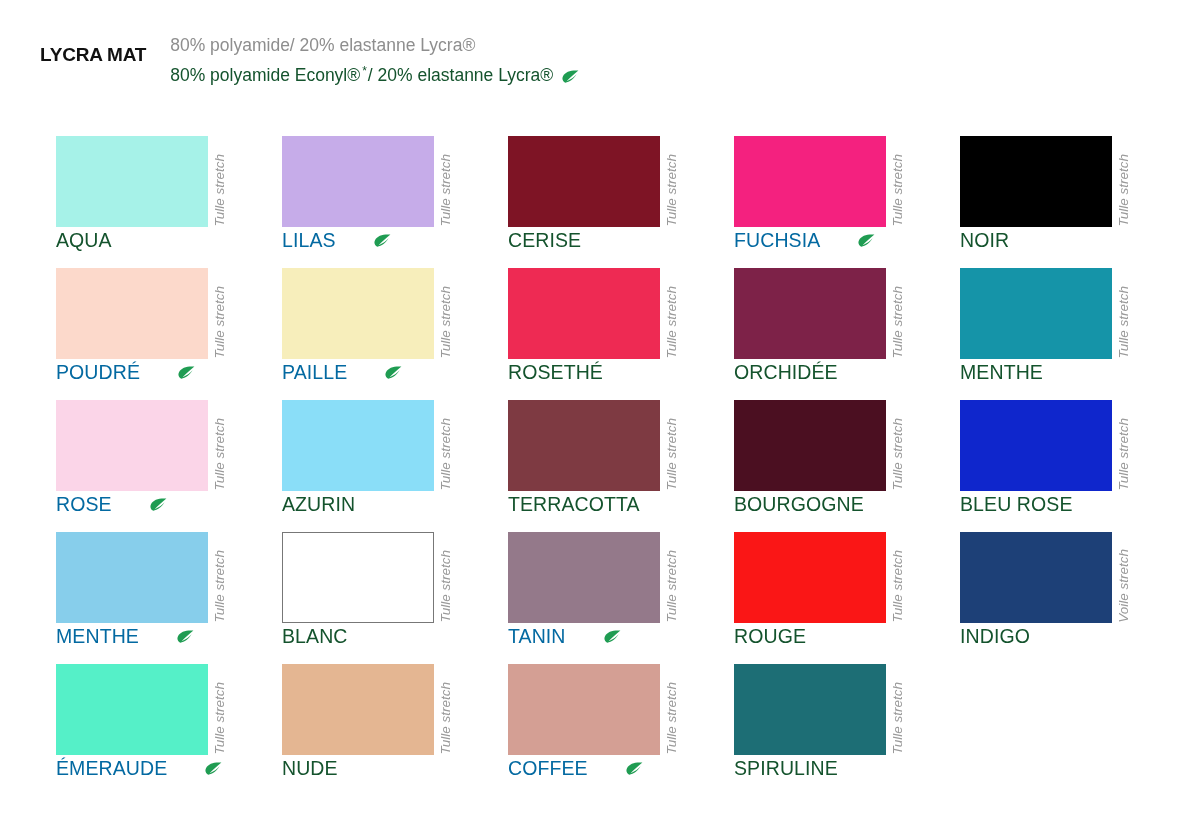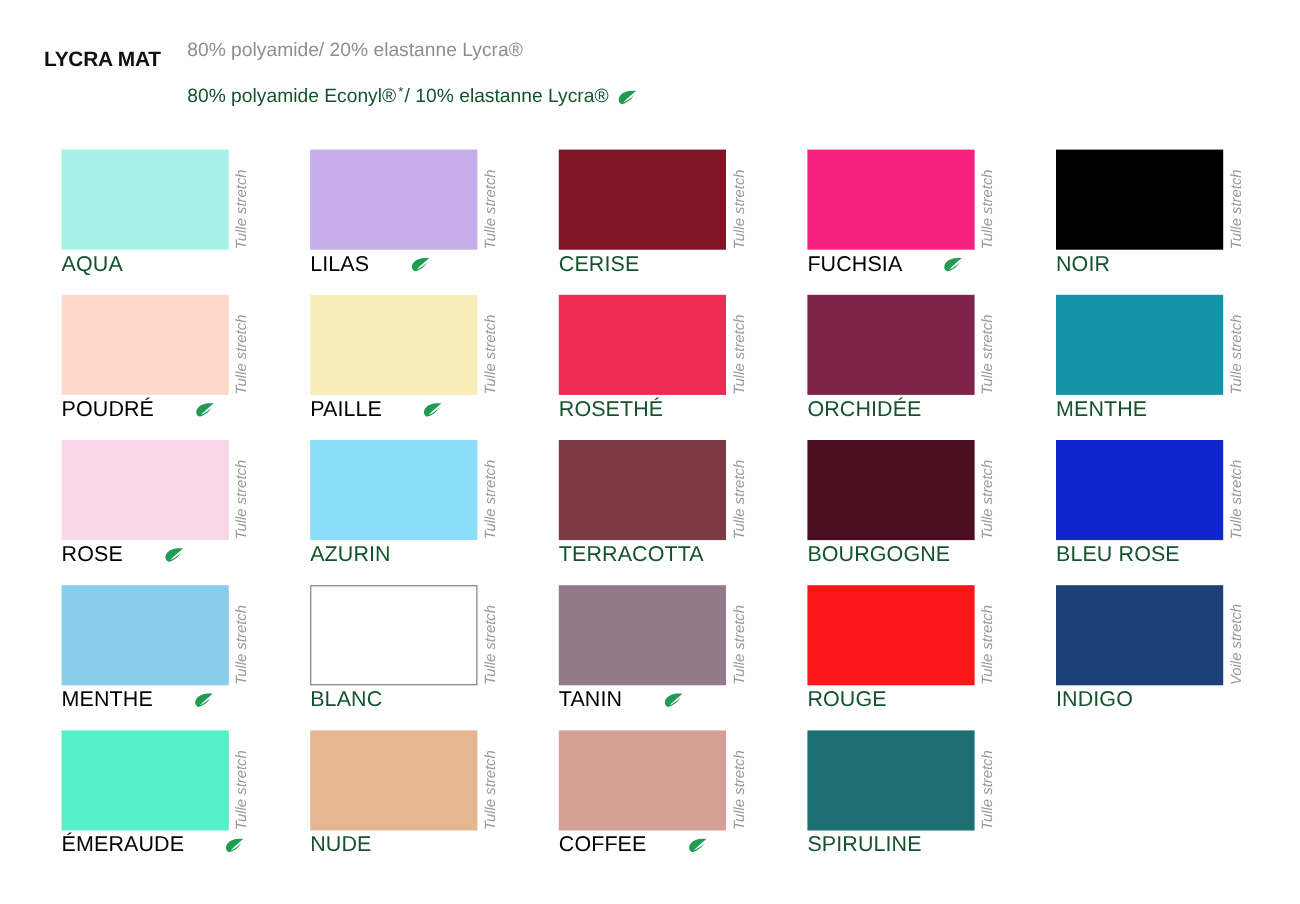--- a/index.html
+++ b/index.html
@@ -25,21 +25,21 @@
     font-weight: bold;
     color: #111111;
     letter-spacing: -0.2px;
     white-space: nowrap;
     padding-top: 10px;
   }
   .header-lines {
     margin-left: 24px;
     display: flex;
     flex-direction: column;
-    gap: 18px;
+    gap: 6px;
   }
   .header-line-1 {
     font-size: 17.5px;
     color: #8e8e8e;
     white-space: nowrap;
     line-height: 1.35;
   }
   .header-line-2 {
     font-size: 17.5px;
     color: #14532d;
@@ -122,34 +122,34 @@
     position: absolute;
     left: 0;
     top: 93px;
     display: flex;
     align-items: center;
     font-size: 19.5px;
     color: #14532d;
     white-space: nowrap;
     letter-spacing: 0.1px;
   }
-  .name.eco { color: #000000; gap: 28px; }
+  .name.eco { color: #0369a1; gap: 28px; }
   .name .leaf { margin-left: 10px; top: 0; }
 </style>
 </head>
 <body>
 
 <div class="header">
   <div class="header-title">LYCRA MAT</div>
   <div class="header-lines">
     <div class="header-line-1">80% polyamide/ 20% elastanne Lycra®</div>
     <div class="header-line-2">
       <span>80% polyamide Econyl®</span>
         <span class="sup-ast">*</span>
-        <span>/ 10% elastanne Lycra®</span>
+        <span>/ 20% elastanne Lycra®</span>
       <span class="leaf">
         <svg viewBox="0 0 17 13" xmlns="http://www.w3.org/2000/svg">
           <path d="M16.4 0.6 C9.5 0.0 3.2 1.6 1.0 6.2 C-0.4 9.1 0.9 11.8 3.3 12.7 C7.4 12.0 12.1 8.6 14.6 4.2 C12.3 6.9 8.6 9.6 4.6 11.2 C7.9 7.9 12.7 3.5 16.4 0.6 Z" fill="#1f9c52"></path>
         </svg>
       </span>
     </div>
   </div>
 </div>
 
 <div class="grid" id="swatch-grid">

